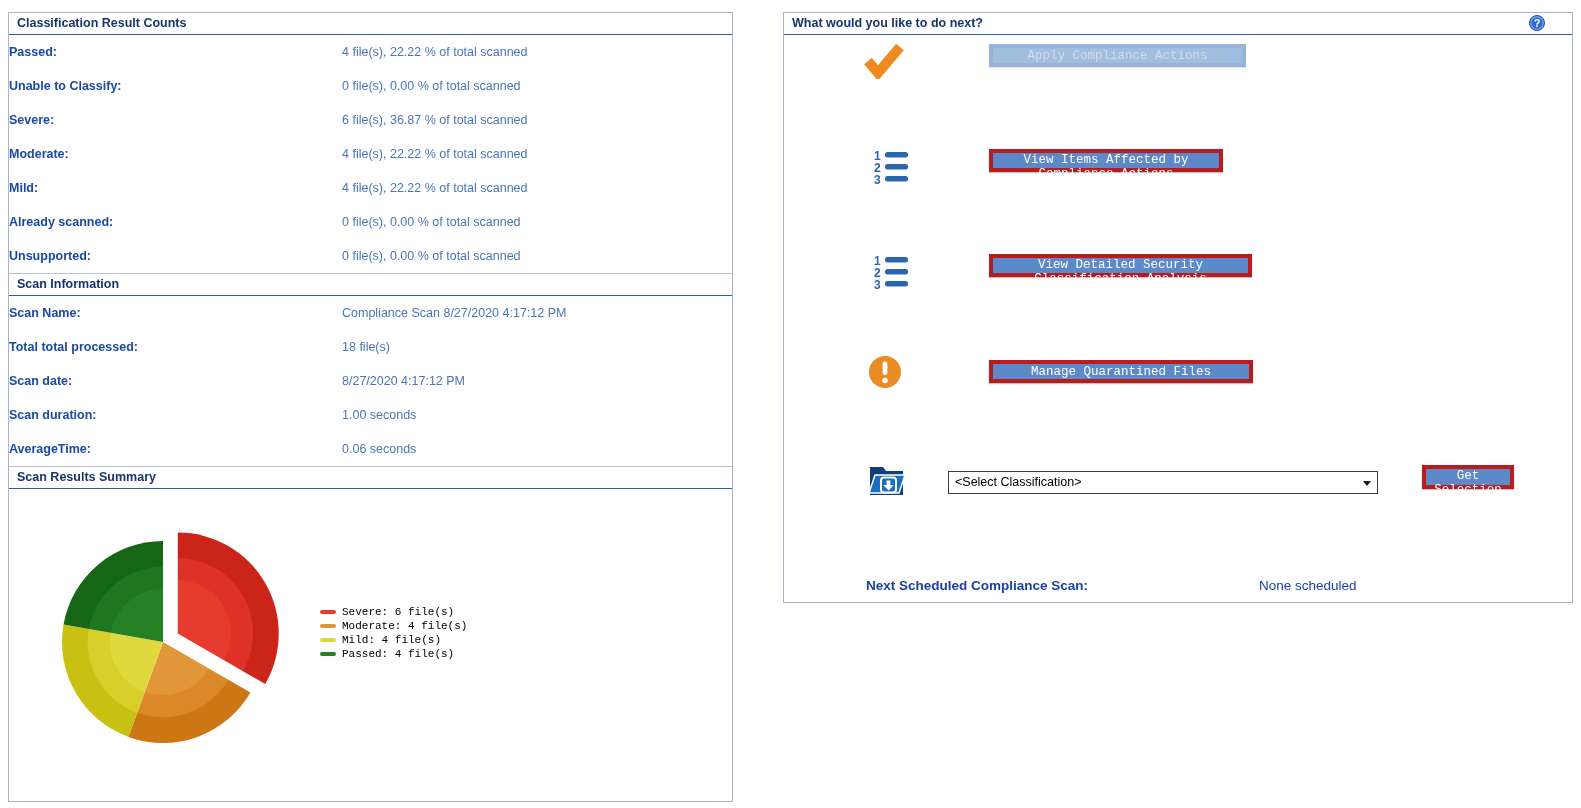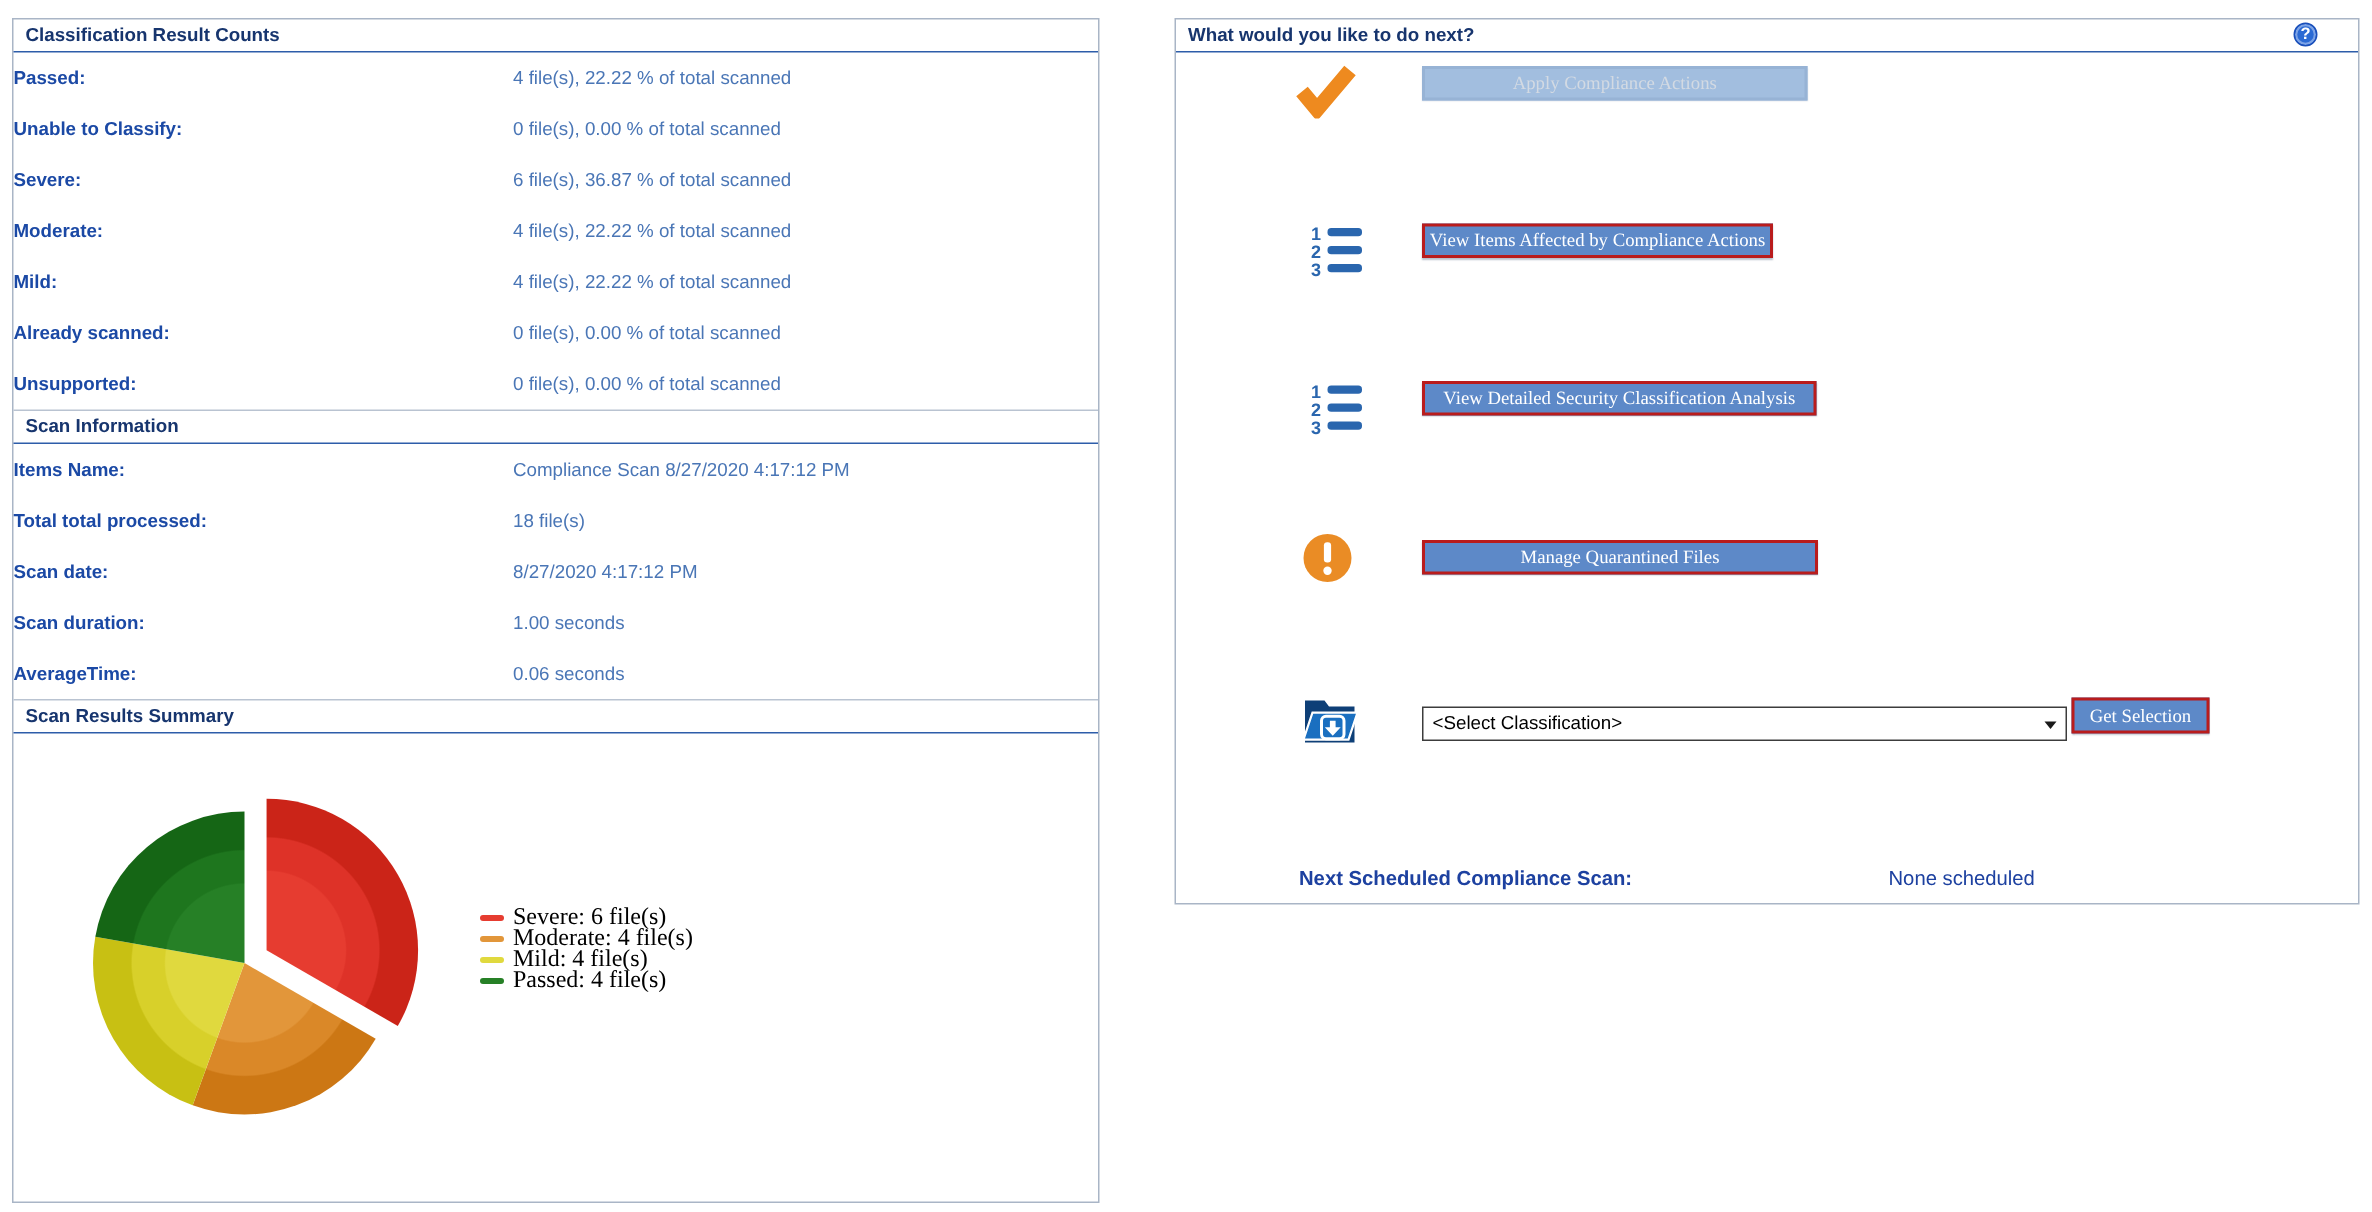--- a/index.html
+++ b/index.html
@@ -15,35 +15,35 @@
     font-size:12.5px; font-weight:bold; color:#17356e;
     border-bottom:1px solid #2d5da9; position:relative; }
 
   .rows { border-bottom:1px solid #b9c3d1; }
   .row  { height:34px; display:flex; align-items:center; font-size:12.5px; }
   .row .lbl { width:308px; font-weight:bold; color:#1b49a5; }
   .row .val { margin-left:25px; color:#4a76b6; }
 
   .chart-area { position:relative; height:283px; }
   .chart-area svg { position:absolute; left:0; top:0; }
-  .pie-legend { position:absolute; left:311px; top:116px; font-size:16px;
-    color:#000; font-family:Liberation Serif, serif; }
+  .pie-legend { position:absolute; left:311px; top:116px; font-size:11px;
+    color:#000; font-family:Liberation Mono, monospace; }
   .legend-row { display:flex; align-items:center; height:14px; }
   .swatch { display:inline-block; width:16px; height:4px; border-radius:2px; margin-right:6px; }
 
   
   .help-icon { position:absolute; left:745px; top:2px; width:16px; height:16px;
     border-radius:50%; background:#2b6ad4; border:1px solid #1a4fba;
     color:#fff; font-size:11px; font-weight:bold; text-align:center; line-height:14px;
     box-shadow:inset 0 0 0 1.5px #7ea4e6; cursor:pointer; }
 
   .rp-item { position:absolute; }
-  .btn { position:absolute; height:23px; border:2px solid #b91c1c; background:#5d89c8;
-    color:#fff; font-size:12.5px; font-family:Liberation Serif, serif;
-    box-shadow:0 1px 1px rgba(60,80,110,.35); cursor:pointer; }
+  .btn { position:absolute; height:23px; border:4px solid #b91c1c; background:#5d89c8;
+    color:#fff; font-size:12.5px; font-family:Liberation Mono, monospace;
+    box-shadow:0 1px 1px rgba(60,80,110,.35); cursor:pointer;margin-left:41px; }
   .btn.disabled { background:#a2bedf; border-color:#97b3d5; color:#d3dae3;
     box-shadow:0 1px 1px rgba(60,80,110,.15); }
 
   .combo { position:absolute; left:164px; top:458px; width:430px; height:23px;
     background:#fff; border:1px solid #3c3c3c; font-size:12.5px; color:#000;
     line-height:21px; padding:0 20px 0 6px; cursor:pointer; }
   .combo .arrow { position:absolute; right:6px; top:9px; width:0; height:0;
     border-left:4px solid transparent; border-right:4px solid transparent;
     border-top:5px solid #1a1a1a; }
 
@@ -84,21 +84,21 @@
       </div>
     <div class="row">
         <span class="lbl">Unsupported:</span>
         <span class="val">0 file(s), 0.00 % of total scanned</span>
       </div>
   </div>
 
   <div class="section-header">Scan Information</div>
   <div class="rows">
     <div class="row">
-        <span class="lbl">Items Name:</span>
+        <span class="lbl">Scan Name:</span>
         <span class="val">Compliance Scan 8/27/2020 4:17:12 PM</span>
       </div>
     <div class="row">
         <span class="lbl">Total total processed:</span>
         <span class="val">18 file(s)</span>
       </div>
     <div class="row">
         <span class="lbl">Scan date:</span>
         <span class="val">8/27/2020 4:17:12 PM</span>
       </div>

